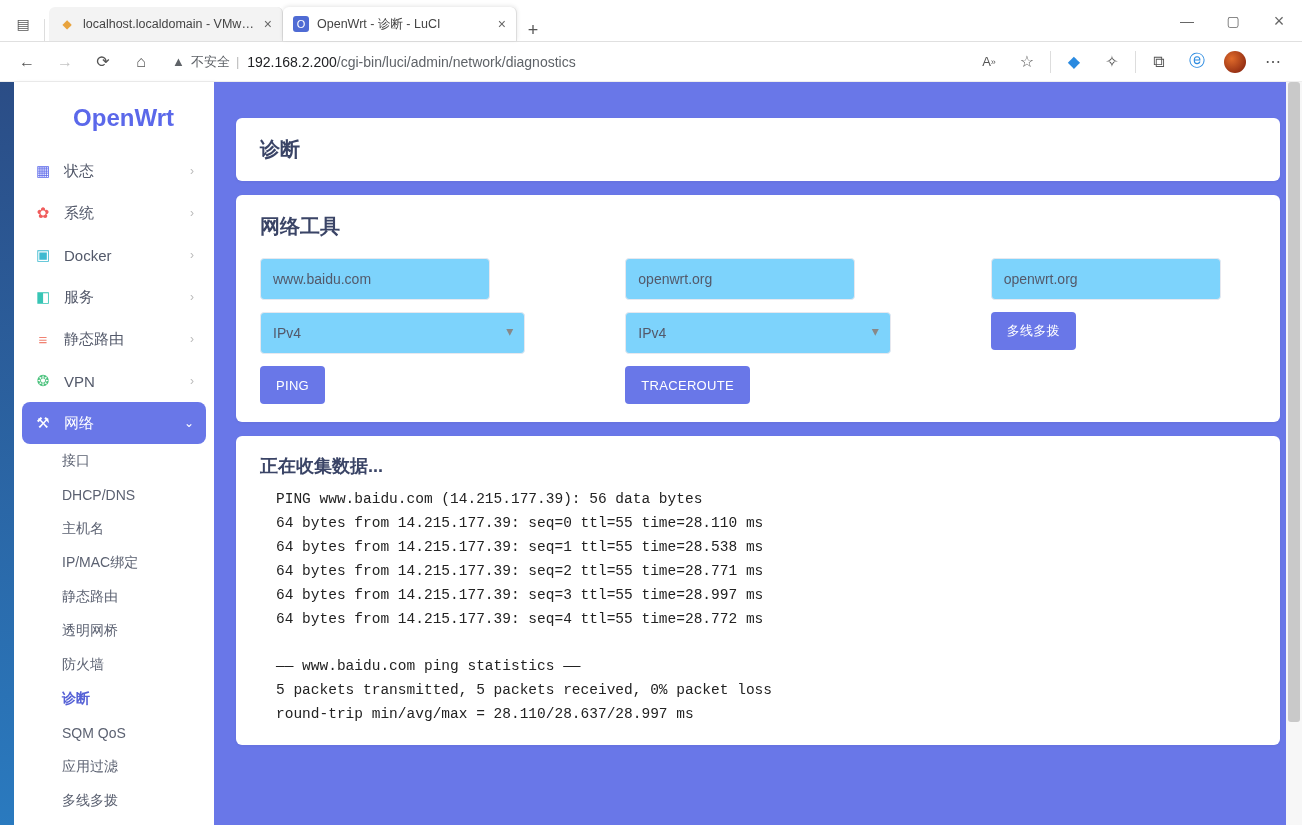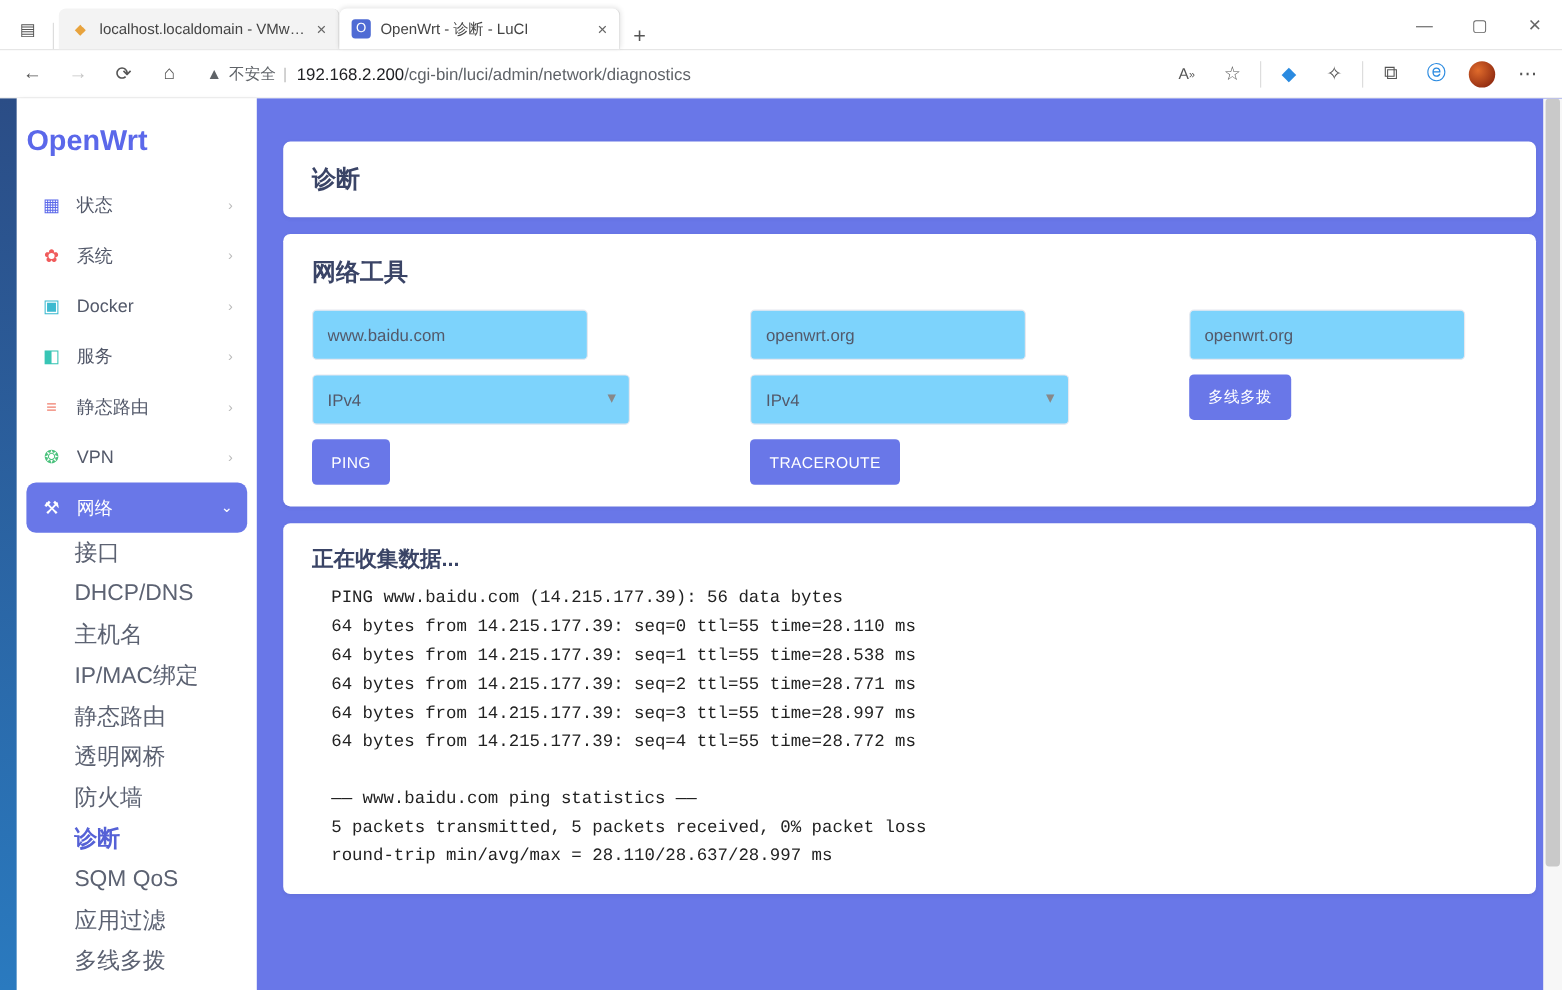--- a/index.html
+++ b/index.html
@@ -23,33 +23,33 @@
   .url-text { color:#5f6368; font-size:14px; white-space:nowrap;}
   .url-text .dark { color:#202124; }
   .toolbar-icons { display:flex; align-items:center; gap:0px;}
   .toolbar-icons .tb { width:38px; height:34px; display:flex; align-items:center; justify-content:center; color:#555; cursor:pointer; font-size:16px;}
   .avatar { width:22px; height:22px; border-radius:50%; background:radial-gradient(circle at 35% 35%, #e06b2b, #7b1a0a); }
   .divider-v { width:1px; height:22px; background:#ddd; margin:0 4px;}
   
   .viewport { display:flex; height:743px; }
   .leftgutter { width:14px; background:linear-gradient(#2b4d86, #2a7abf); }
   .sidebar { width:200px; background:#fff; height:100%; overflow:hidden; box-shadow: 2px 0 4px rgba(0,0,0,.05); position:relative;}
-  .brand { padding:22px 8px 14px; font-size:24px; font-weight:800; }
+  .brand { padding:22px 40px 14px; font-size:24px; font-weight:800;text-align:right; }
   .brand .open { color:#5b68ea; }
   .brand .wrt { color:#5b68ea; }
   .menu { list-style:none; padding:4px 8px; }
   .menu > li { }
   .menu-item { display:flex; align-items:center; height:42px; padding:0 12px; color:#53596a; border-radius:8px; cursor:pointer; font-size:15px; gap:12px;}
   .menu-item .mi-icon { width:18px; text-align:center; font-size:15px;}
   .menu-item .mi-label { flex:1;}
   .menu-item .mi-chev { color:#bbb; font-size:12px;}
   .menu-item.active { background:#6977e8; color:#fff;}
   .menu-item.active .mi-chev { color:#fff;}
   .submenu { list-style:none; padding:0; }
-  .submenu li { height:34px; display:flex; align-items:center; padding-left:40px; color:#5c6272; font-size:19px; cursor:pointer;}
+  .submenu li { height:34px; display:flex; align-items:center; padding-left:40px; color:#5c6272; font-size:14px; cursor:pointer;}
   .submenu li.current { color:#5561d6; font-weight:600;}
   .main-wrap { flex:1; background:#6977e8; position:relative; overflow:hidden;}
   .main-scroll { position:absolute; inset:0; overflow:auto;}
   .main-inner { padding:20px 22px 20px 22px; }
   .topstrip { height:16px; }
   .card { background:#fff; border-radius:6px; padding:18px 24px; margin-bottom:14px; box-shadow:0 1px 3px rgba(50,50,93,.08);}
   .card h2 { font-size:20px; font-weight:700; color:#3a4466; }
   .tools-grid { display:grid; grid-template-columns: 1fr 1fr 1fr; gap:18px 100px; margin-top:12px;}
   .tools-col { display:flex; flex-direction:column; gap:12px; align-items:flex-start;}
   .fld { width:100%; max-width:230px; height:42px; border:1px solid #e6e8ef; border-radius:4px; padding:0 12px; font-size:14px; color:#53596a; background:#7dd3fc;}

